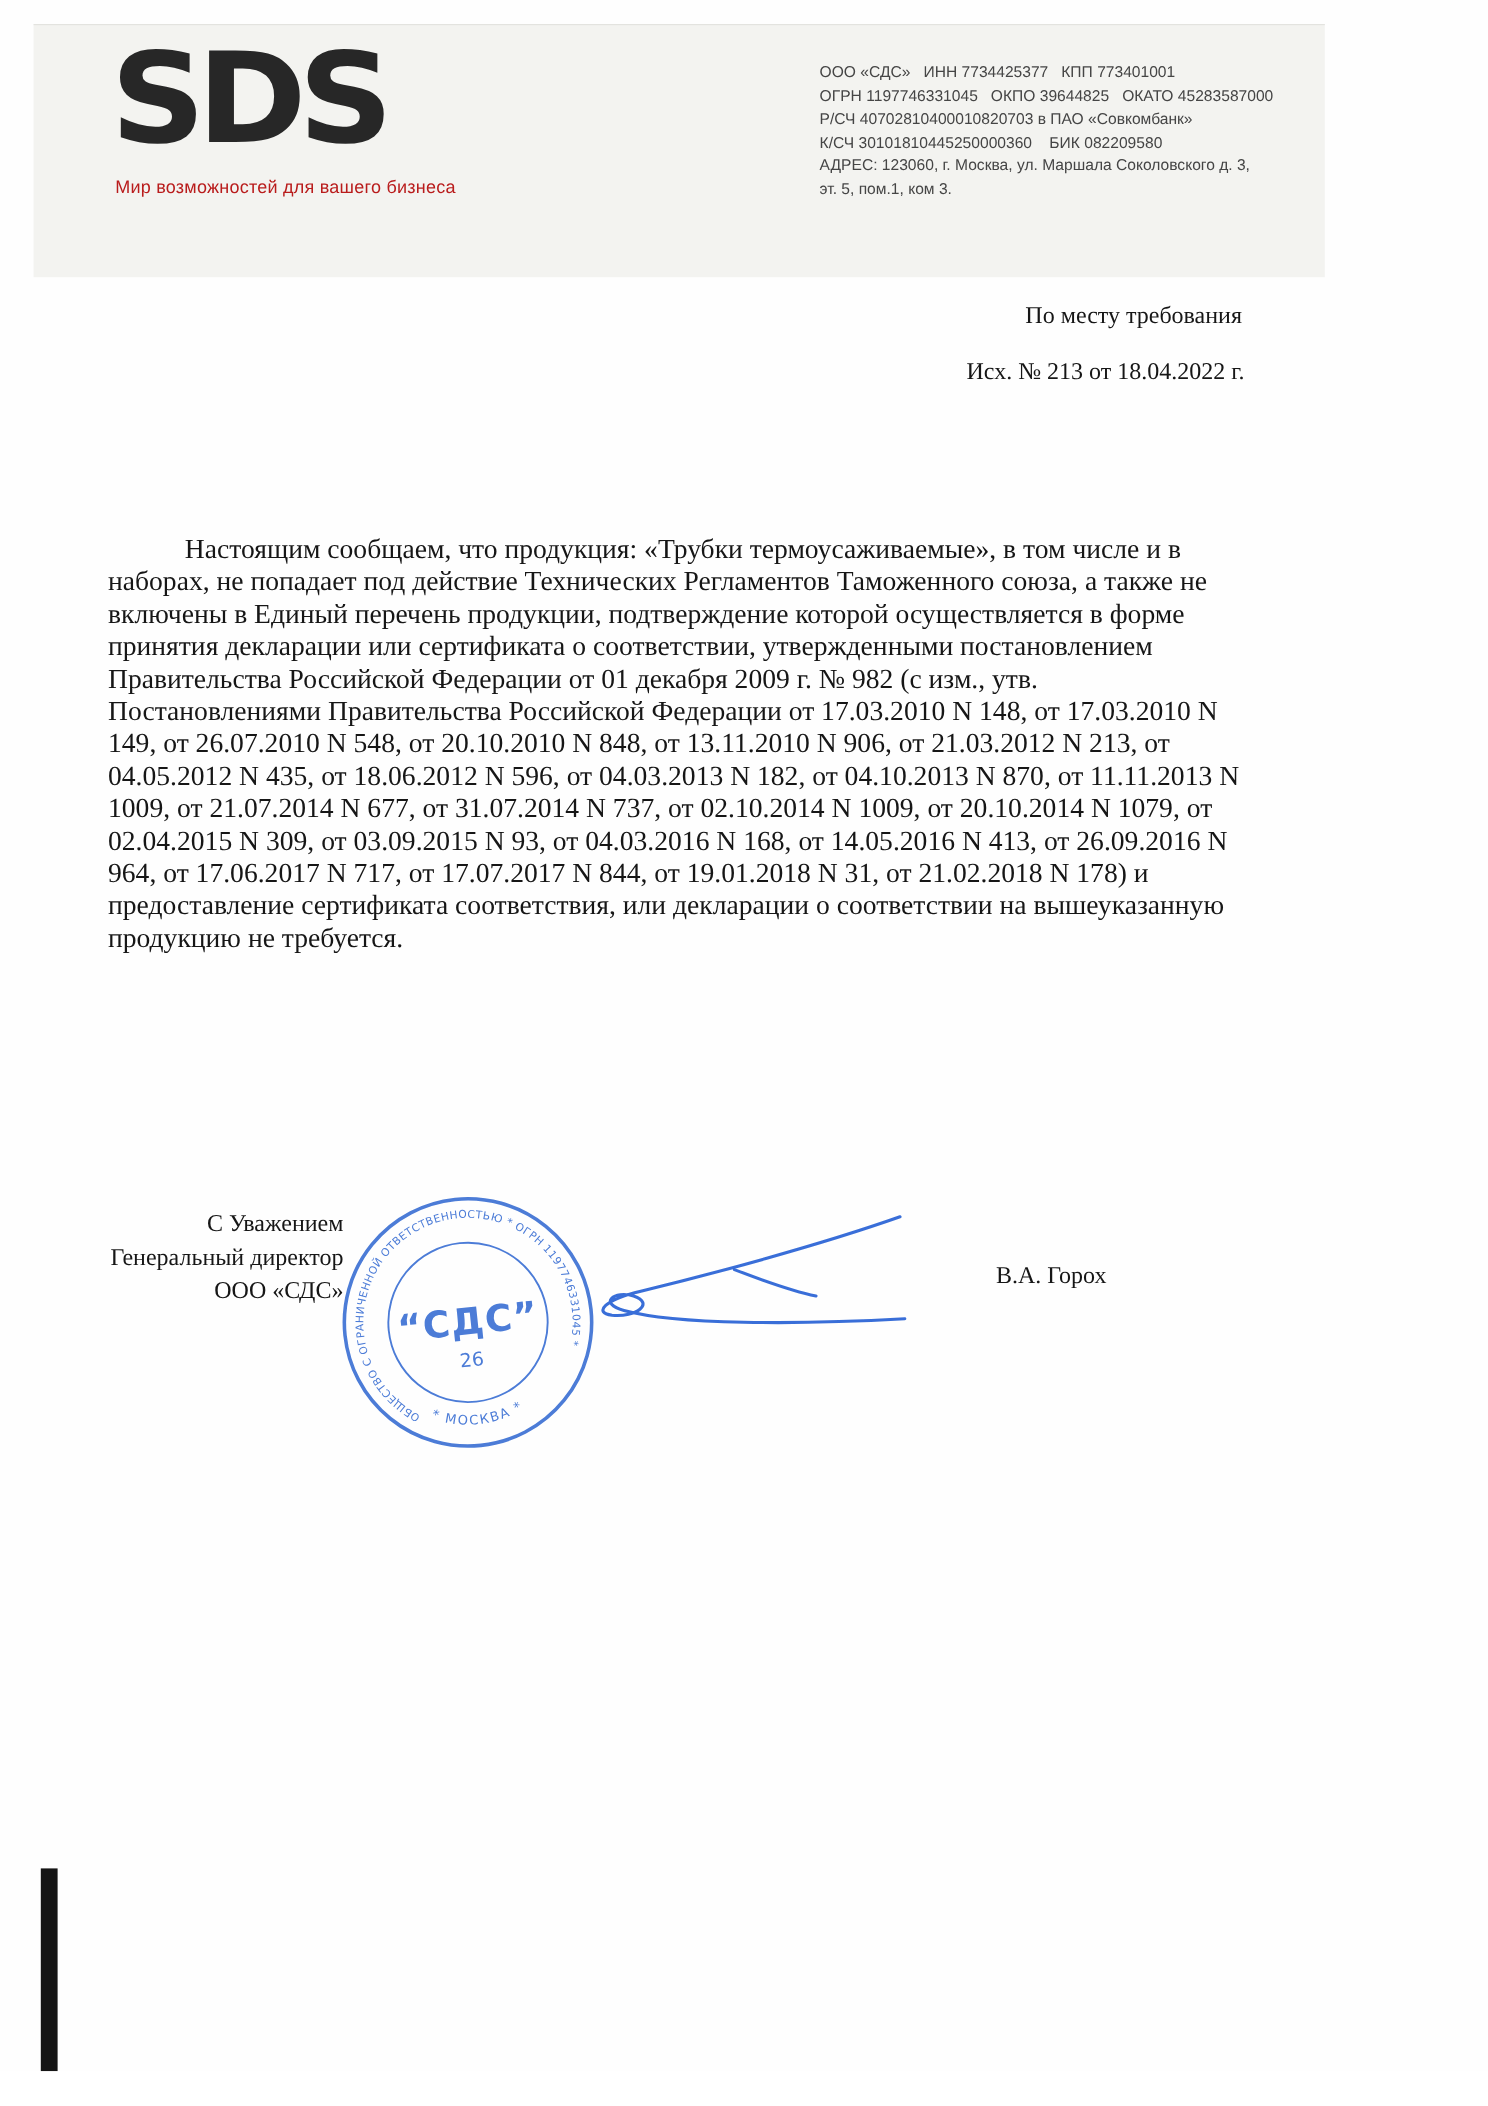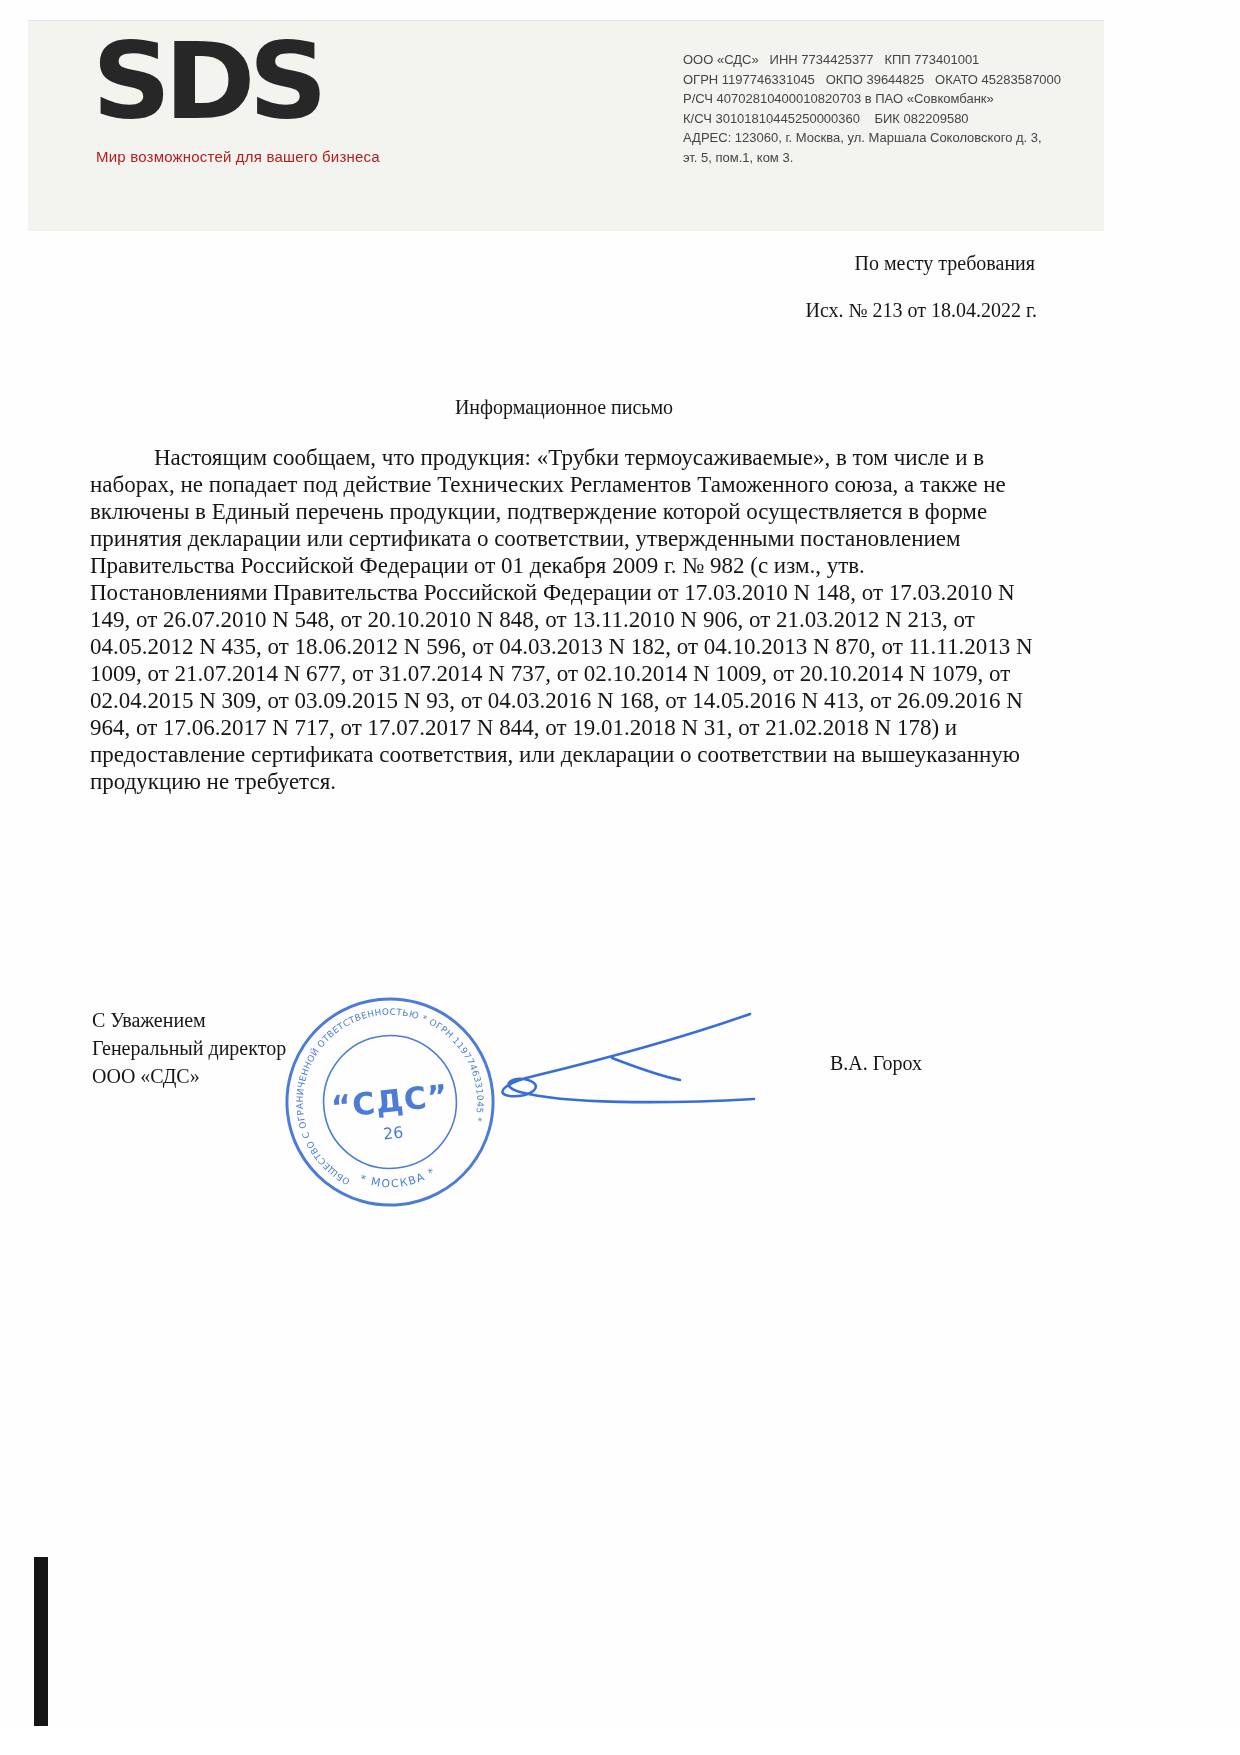--- a/index.html
+++ b/index.html
@@ -82,20 +82,21 @@
   .body-text p { margin: 0; }
   .p1 { text-indent: 64px; }
   .p2 { margin-top: 27px !important; }
 
   
   .closing {
     position: absolute;
     left: 92px; top: 1006px;
     font-size: 20px;
     line-height: 28px;
+    text-align: right;
   }
   .signer {
     position: absolute;
     left: 830px; top: 1052px;
     font-size: 20px;
   }
 
   
   .stamp-wrap {
     position: absolute;
@@ -153,21 +154,20 @@
     <div class="detail-line">ОГРН 1197746331045   ОКПО 39644825   ОКАТО 45283587000</div>
     <div class="detail-line">Р/СЧ 40702810400010820703 в ПАО «Совкомбанк»</div>
     <div class="detail-line">К/СЧ 30101810445250000360    БИК 082209580</div>
     <div class="detail-line">АДРЕС: 123060, г. Москва, ул. Маршала Соколовского д. 3,</div>
     <div class="detail-line">эт. 5, пом.1, ком 3.</div>
   </div>
 
   <div class="recipient">По месту требования</div>
   <div class="ref-number">Исх. № 213 от 18.04.2022 г.</div>
 
-  <div class="doc-title">Информационное письмо</div>
 
   <div class="body-text">
     <p class="p1">Настоящим сообщаем, что продукция: «Трубки термоусаживаемые», в том числе и в наборах, не попадает под действие Технических Регламентов Таможенного союза, а также не включены в Единый перечень продукции, подтверждение которой осуществляется в форме принятия декларации или сертификата о соответствии, утвержденными постановлением Правительства Российской Федерации от 01 декабря 2009 г. № 982 (с изм., утв. Постановлениями Правительства Российской Федерации от 17.03.2010 N 148, от 17.03.2010 N 149, от 26.07.2010 N 548, от 20.10.2010 N 848, от 13.11.2010 N 906, от 21.03.2012 N 213, от 04.05.2012 N 435, от 18.06.2012 N 596, от 04.03.2013 N 182, от 04.10.2013 N 870, от 11.11.2013 N 1009, от 21.07.2014 N 677, от 31.07.2014 N 737, от 02.10.2014 N 1009, от 20.10.2014 N 1079, от 02.04.2015 N 309, от 03.09.2015 N 93, от 04.03.2016 N 168, от 14.05.2016 N 413, от 26.09.2016 N 964, от 17.06.2017 N 717, от 17.07.2017 N 844, от 19.01.2018 N 31, от 21.02.2018 N 178) и предоставление сертификата соответствия, или декларации о соответствии на вышеуказанную продукцию не требуется.</p>
   </div>
 
   <div class="closing">
     <div>С Уважением</div>
     <div>Генеральный директор</div>
     <div>ООО «СДС»</div>
   </div>

